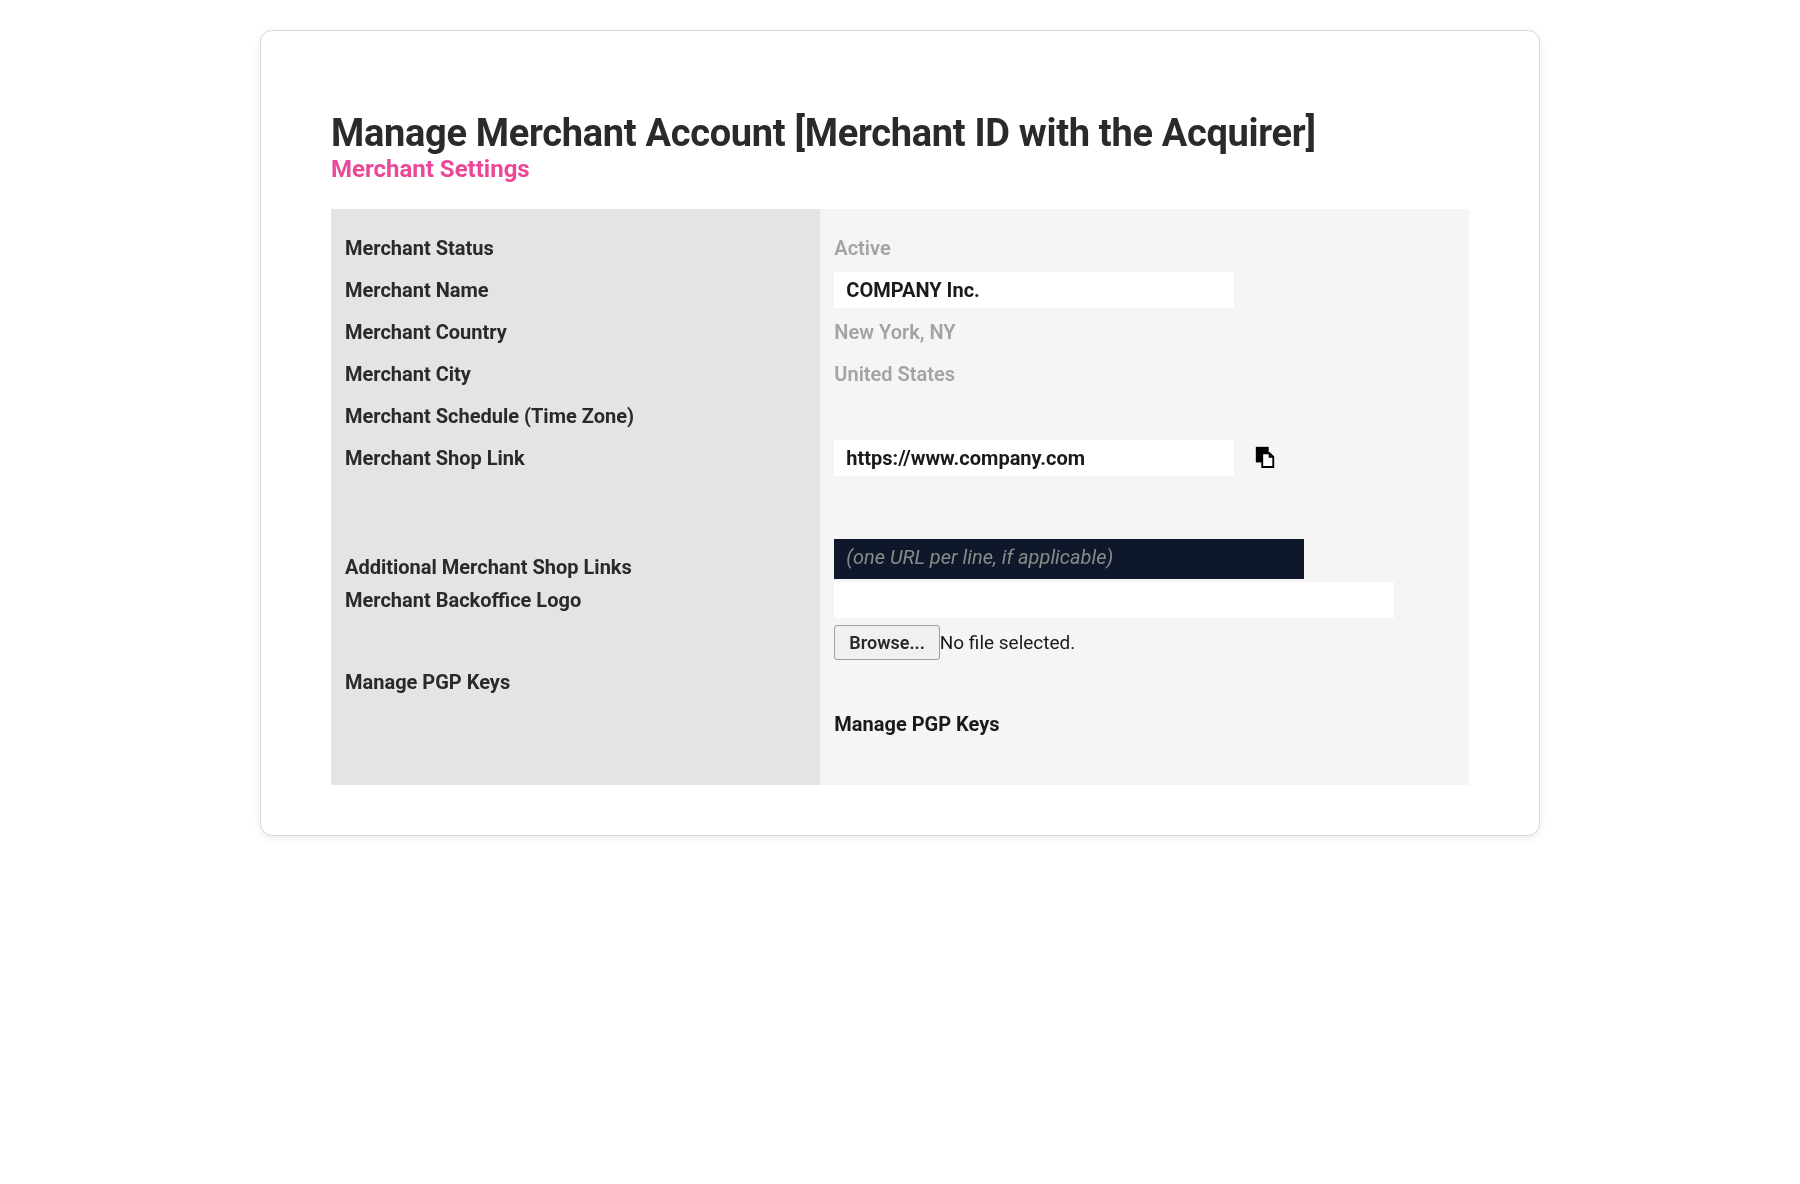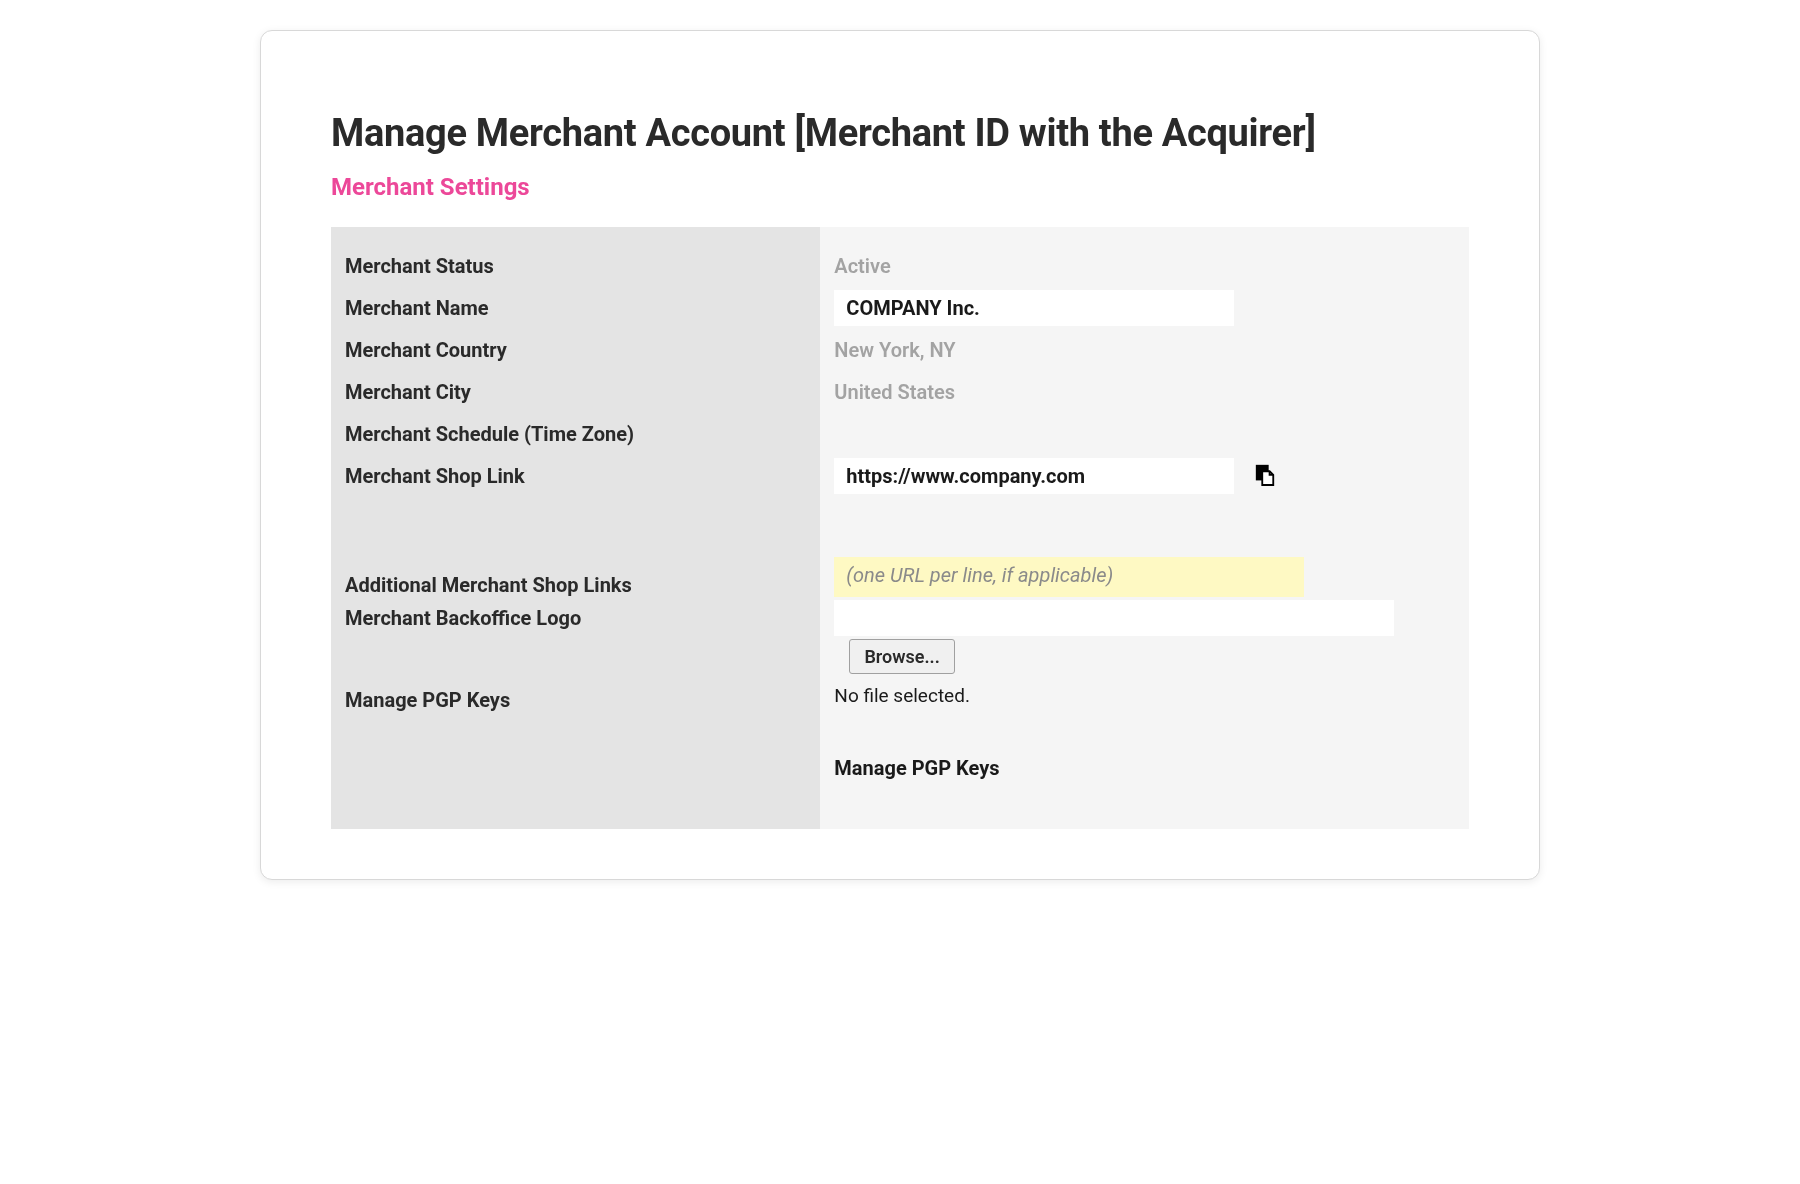--- a/index.html
+++ b/index.html
@@ -21,21 +21,20 @@
       box-shadow: 0 2px 8px rgba(0,0,0,0.08);
       padding: 80px 70px 50px 70px;
       max-width: 1280px;
       margin: 0 auto;
     }
     
     .page-title {
       font-size: 38px;
       font-weight: 700;
       color: #2a2a2a;
-      margin-bottom: 18px;
       letter-spacing: -0.3px;
     }
     
     .section-title {
       font-size: 24px;
       font-weight: 700;
       color: #ec4899;
       margin-bottom: 26px;
     }
     
@@ -102,21 +101,21 @@
       padding: 6px 12px;
       font-size: 20px;
       color: #1a1a1a;
       width: 560px;
       font-family: inherit;
       outline: none;
       height: 36px;
     }
     
     .textarea-input {
-      background: #fef9c3;
+      background: #0f172a;
       border: none;
       padding: 6px 12px;
       font-size: 20px;
       font-style: italic;
       color: #8a8a8a;
       width: 470px;
       font-family: inherit;
       outline: none;
       resize: none;
       height: 40px;
@@ -135,22 +134,20 @@
     
     .copy-icon {
       width: 22px;
       height: 24px;
       flex-shrink: 0;
     }
     
     .browse-row {
       display: flex;
       align-items: center;
-      gap: 10px;
-      flex-direction: column;
     }
     
     .browse-button {
       background: #f0f0f0;
       border: 1px solid #a0a0a0;
       border-radius: 3px;
       padding: 6px 14px;
       font-size: 18px;
       font-weight: 600;
       color: #2a2a2a;

